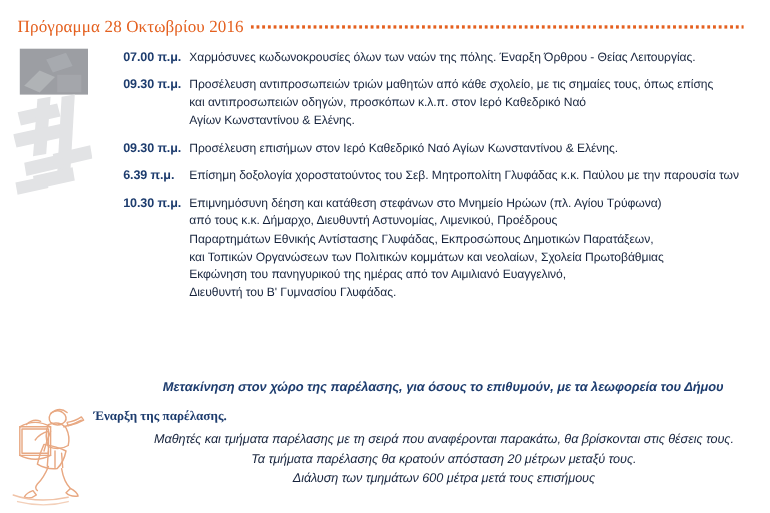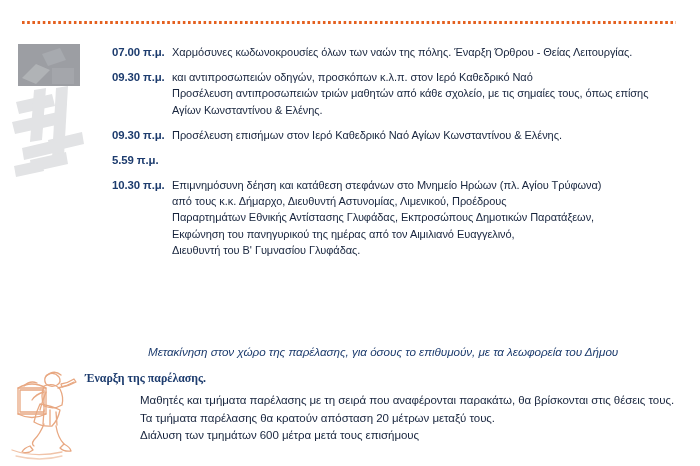--- a/index.html
+++ b/index.html
@@ -103,21 +103,21 @@
   }
   .sched-desc .ln { display: block; white-space: nowrap; }
 
   
   #transport-note {
     position: absolute;
     left: 148px;
     top: 344px;
     font-size: 11.7px;
     font-style: italic;
-    font-weight: normal;
+    font-weight: bold;
     color: #1d3c6e;
     line-height: 16px;
     letter-spacing: -0.05px;
     white-space: nowrap;
   }
 
   
   #parade-block {
     position: absolute;
     left: 0;
@@ -133,30 +133,33 @@
     color: #1d3c6e;
     line-height: 16px;
     white-space: nowrap;
     font-family: Liberation Serif, serif;
   }
   #parade-notes {
     position: absolute;
     left: 140px;
     top: 22px;
     font-size: 11.5px;
+    font-style: italic;
     color: #17243d;
     line-height: 17.5px;
     letter-spacing: -0.05px;
+    text-align: center;
   }
   #parade-notes .ln { display: block; white-space: nowrap; }
 </style>
 </head>
 <body>
 
 <div id="title-row">
+  <span id="page-title">Πρόγραμμα 28 Οκτωβρίου 2016</span>
   <span id="title-leader"></span>
 </div>
 
 <div id="topleft-art">
   <svg width="72" height="145" viewBox="0 0 72 145" aria-hidden="true">
 
     <rect x="6" y="0" width="62" height="42" fill="#9c9ea3"></rect>
     <polygon points="10,34 24,20 38,26 24,40" fill="#b4b6ba" opacity="0.85"></polygon>
     <polygon points="30,10 48,4 54,16 36,22" fill="#a9abb0" opacity="0.9"></polygon>
     <rect x="40" y="24" width="22" height="16" fill="#a6a8ad" opacity="0.8"></rect>
@@ -177,42 +180,44 @@
 <div id="schedule">
     <div class="sched-row">
       <div class="sched-time">07.00 π.μ.</div>
       <div class="sched-desc">
         <span class="ln">Χαρμόσυνες κωδωνοκρουσίες όλων των ναών της πόλης. Έναρξη Όρθρου - Θείας Λειτουργίας.</span>
       </div>
     </div>
     <div class="sched-row">
       <div class="sched-time">09.30 π.μ.</div>
       <div class="sched-desc">
+        <span class="ln">Προσέλευση αντιπροσωπειών τριών μαθητών από κάθε σχολείο, με τις σημαίες τους, όπως επίσης</span>
         <span class="ln">και αντιπροσωπειών οδηγών, προσκόπων κ.λ.π. στον Ιερό Καθεδρικό Ναό</span>
-        <span class="ln">Προσέλευση αντιπροσωπειών τριών μαθητών από κάθε σχολείο, με τις σημαίες τους, όπως επίσης</span>
         <span class="ln">Αγίων Κωνσταντίνου &amp; Ελένης.</span>
       </div>
     </div>
     <div class="sched-row">
       <div class="sched-time">09.30 π.μ.</div>
       <div class="sched-desc">
         <span class="ln">Προσέλευση επισήμων στον Ιερό Καθεδρικό Ναό Αγίων Κωνσταντίνου &amp; Ελένης.</span>
       </div>
     </div>
     <div class="sched-row">
-      <div class="sched-time">5.59 π.μ.</div>
-      <div class="sched-desc">
+      <div class="sched-time">6.39 π.μ.</div>
+      <div class="sched-desc">
+        <span class="ln">Επίσημη δοξολογία χοροστατούντος του Σεβ. Μητροπολίτη Γλυφάδας κ.κ. Παύλου με την παρουσία των</span>
       </div>
     </div>
     <div class="sched-row">
       <div class="sched-time">10.30 π.μ.</div>
       <div class="sched-desc">
         <span class="ln">Επιμνημόσυνη δέηση και κατάθεση στεφάνων στο Μνημείο Ηρώων (πλ. Αγίου Τρύφωνα)</span>
         <span class="ln">από τους κ.κ. Δήμαρχο, Διευθυντή Αστυνομίας, Λιμενικού, Προέδρους</span>
         <span class="ln">Παραρτημάτων Εθνικής Αντίστασης Γλυφάδας, Εκπροσώπους Δημοτικών Παρατάξεων,</span>
+        <span class="ln">και Τοπικών Οργανώσεων των Πολιτικών κομμάτων και νεολαίων, Σχολεία Πρωτοβάθμιας</span>
         <span class="ln">Εκφώνηση  του πανηγυρικού της ημέρας από τον Αιμιλιανό Ευαγγελινό,</span>
         <span class="ln">Διευθυντή του Β' Γυμνασίου Γλυφάδας.</span>
       </div>
     </div>
   </div>
 
 <div id="transport-note">Μετακίνηση στον χώρο της παρέλασης, για όσους το επιθυμούν, με τα λεωφορεία του Δήμου</div>
 
 <div id="parade-block">
   <div id="parade-heading">Έναρξη της παρέλασης.</div>

